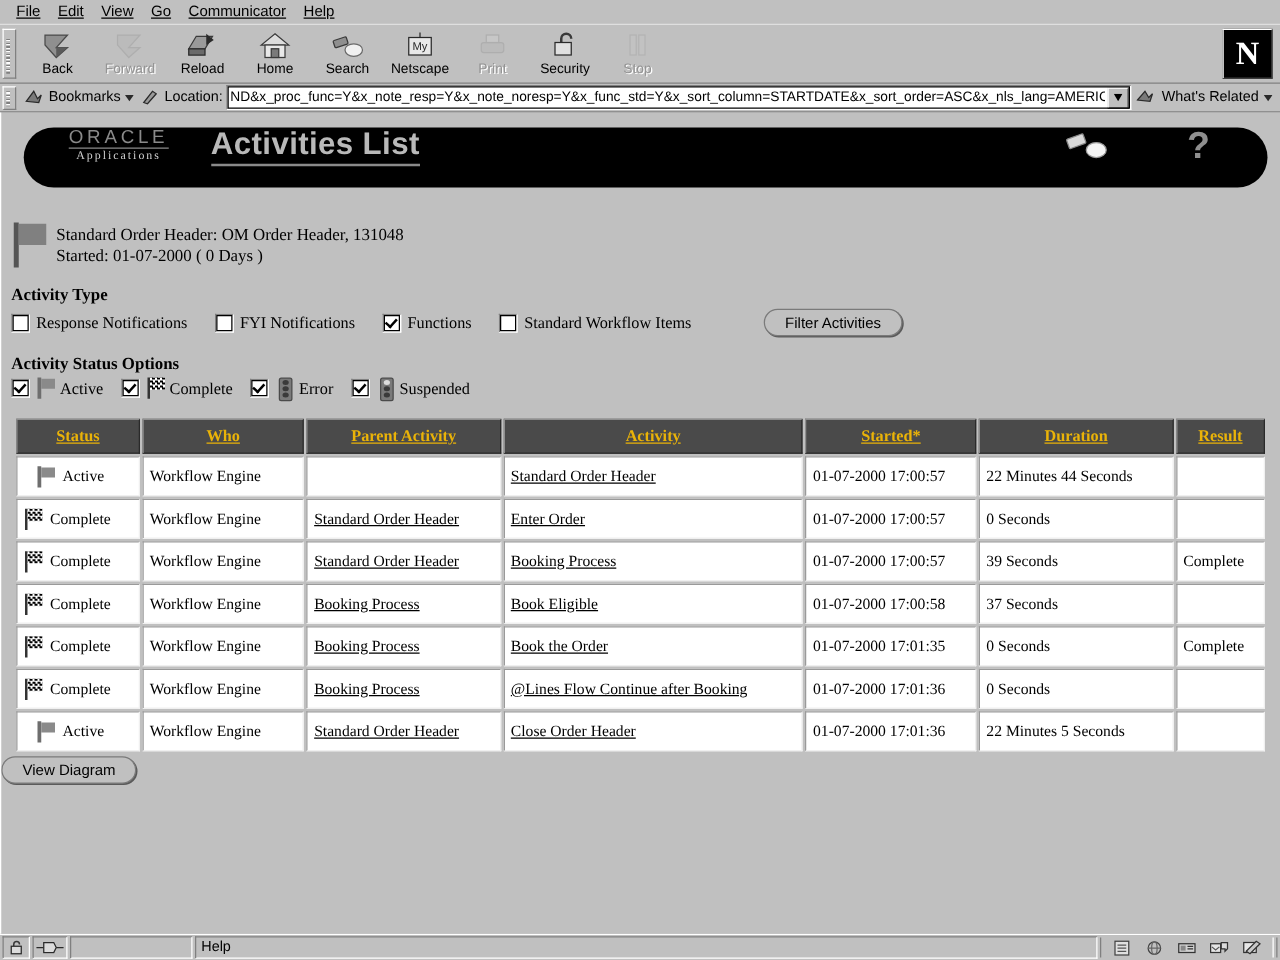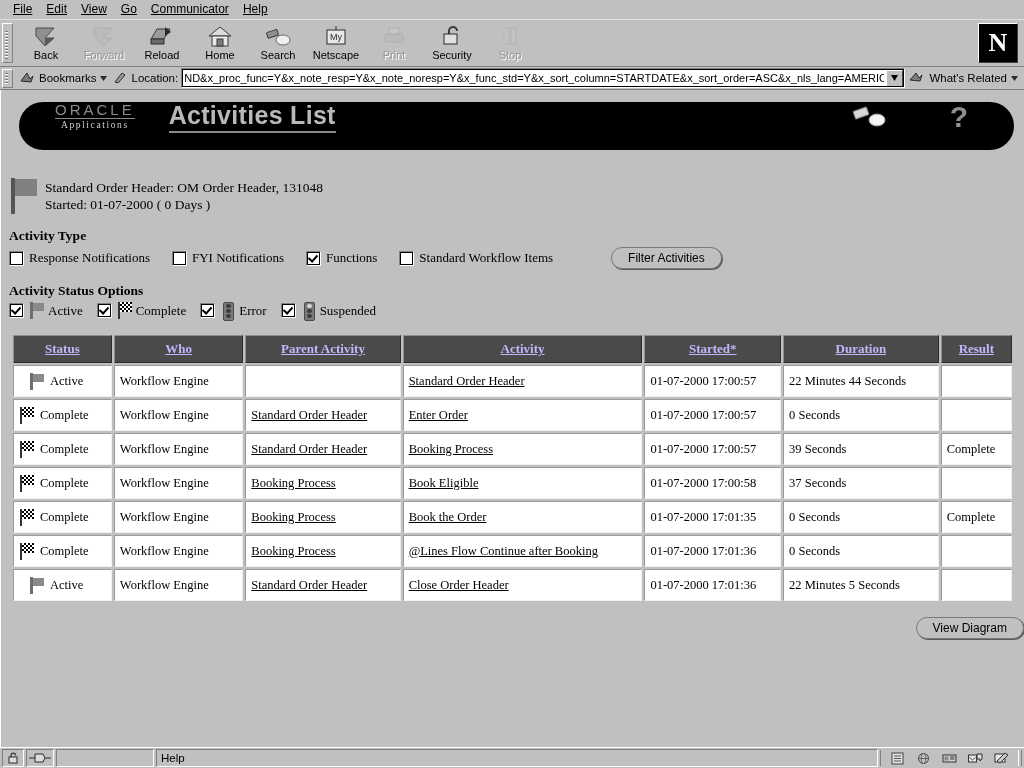--- a/index.html
+++ b/index.html
@@ -191,21 +191,21 @@
     padding:3px 16px;font-family:"Liberation Sans",sans-serif;font-size:12px;color:#000;
     box-shadow:1px 1px 0 #5a5a5a;cursor:default;
   }
   .filter-wrap{margin-left:36px;}
 
   
   .tablewrap{margin:14px 10px 0 10px;flex:0 0 auto;}
   table.acts{border-collapse:separate;border-spacing:2px;width:100%;
     background:#c0c0c0;}
   table.acts th{
-    background:#4a4a4a;color:#c4b5fd;font-family:"Liberation Serif",serif;
+    background:#4a4a4a;color:#eab308;font-family:"Liberation Serif",serif;
     font-size:13px;font-weight:bold;padding:5px 4px;text-align:center;
     border-top:1px solid #8f8f8f;border-left:1px solid #8f8f8f;
     border-right:1px solid #2a2a2a;border-bottom:1px solid #2a2a2a;
   }
   table.acts th span{text-decoration:underline;cursor:pointer;}
   table.acts td{
     background:#fff;font-family:"Liberation Serif",serif;font-size:12.5px;
     padding:4px 5px;vertical-align:middle;height:22px;
     border-top:1px solid #9a9a9a;border-left:1px solid #9a9a9a;
     border-right:1px solid #f0f0f0;border-bottom:1px solid #f0f0f0;
@@ -215,21 +215,21 @@
   td.c-parent{width:150px;}
   td.c-activity{width:240px;}
   td.c-started{width:130px;}
   td.c-duration{width:150px;}
   td.c-result{width:60px;}
   .statcell{display:flex;align-items:center;gap:6px;}
   .statcell .txt{font-size:12.5px;}
   .statcell.active-pad{padding-left:10px;}
   a.lnk{color:#000;text-decoration:underline;cursor:pointer;}
 
-  .viewdiag{display:flex;justify-content:flex-end;margin-top:14px;flex:0 0 auto;}
+  .viewdiag{display:flex;justify-content:flex-start;margin-top:2px;flex:0 0 auto;}
 
   
   .statusbar{
     height:20px;background:#c0c0c0;display:flex;align-items:center;flex:0 0 auto;
     border-top:1px solid #fff;gap:2px;padding:0 2px;
   }
   .sb-cell{
     height:16px;display:flex;align-items:center;justify-content:center;
     border-top:1px solid #808080;border-left:1px solid #808080;
     border-right:1px solid #fff;border-bottom:1px solid #fff;

